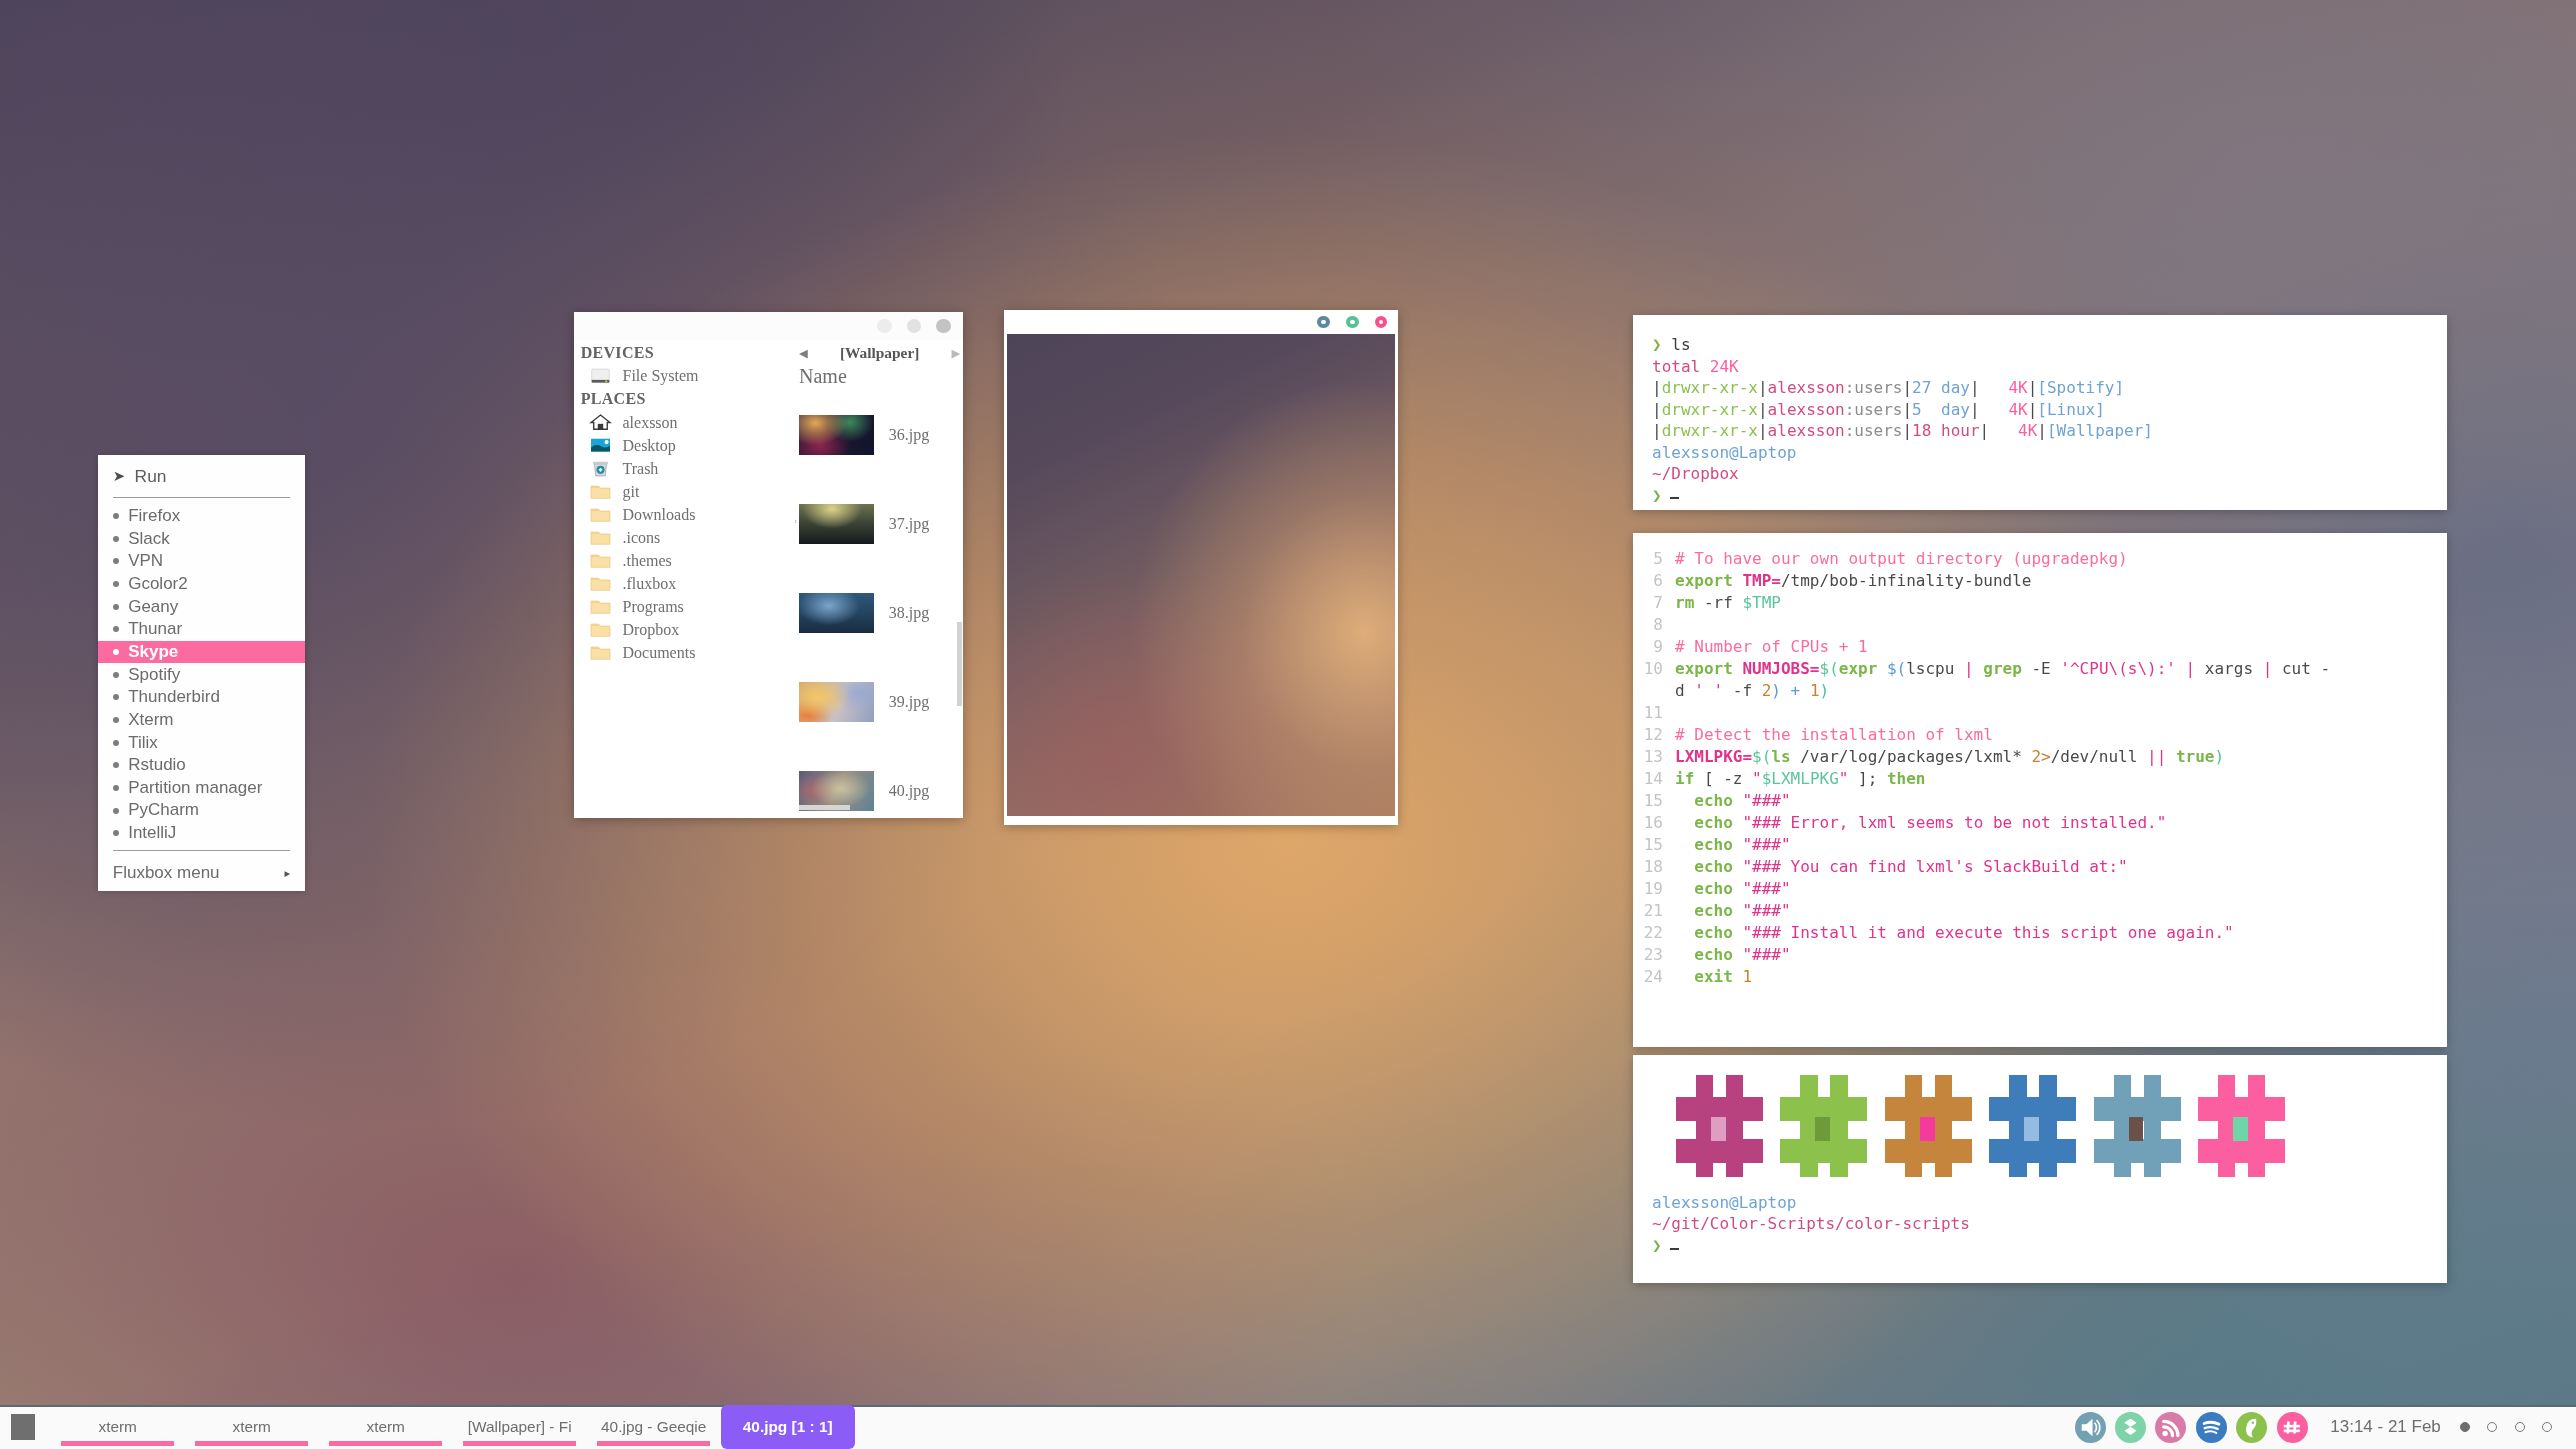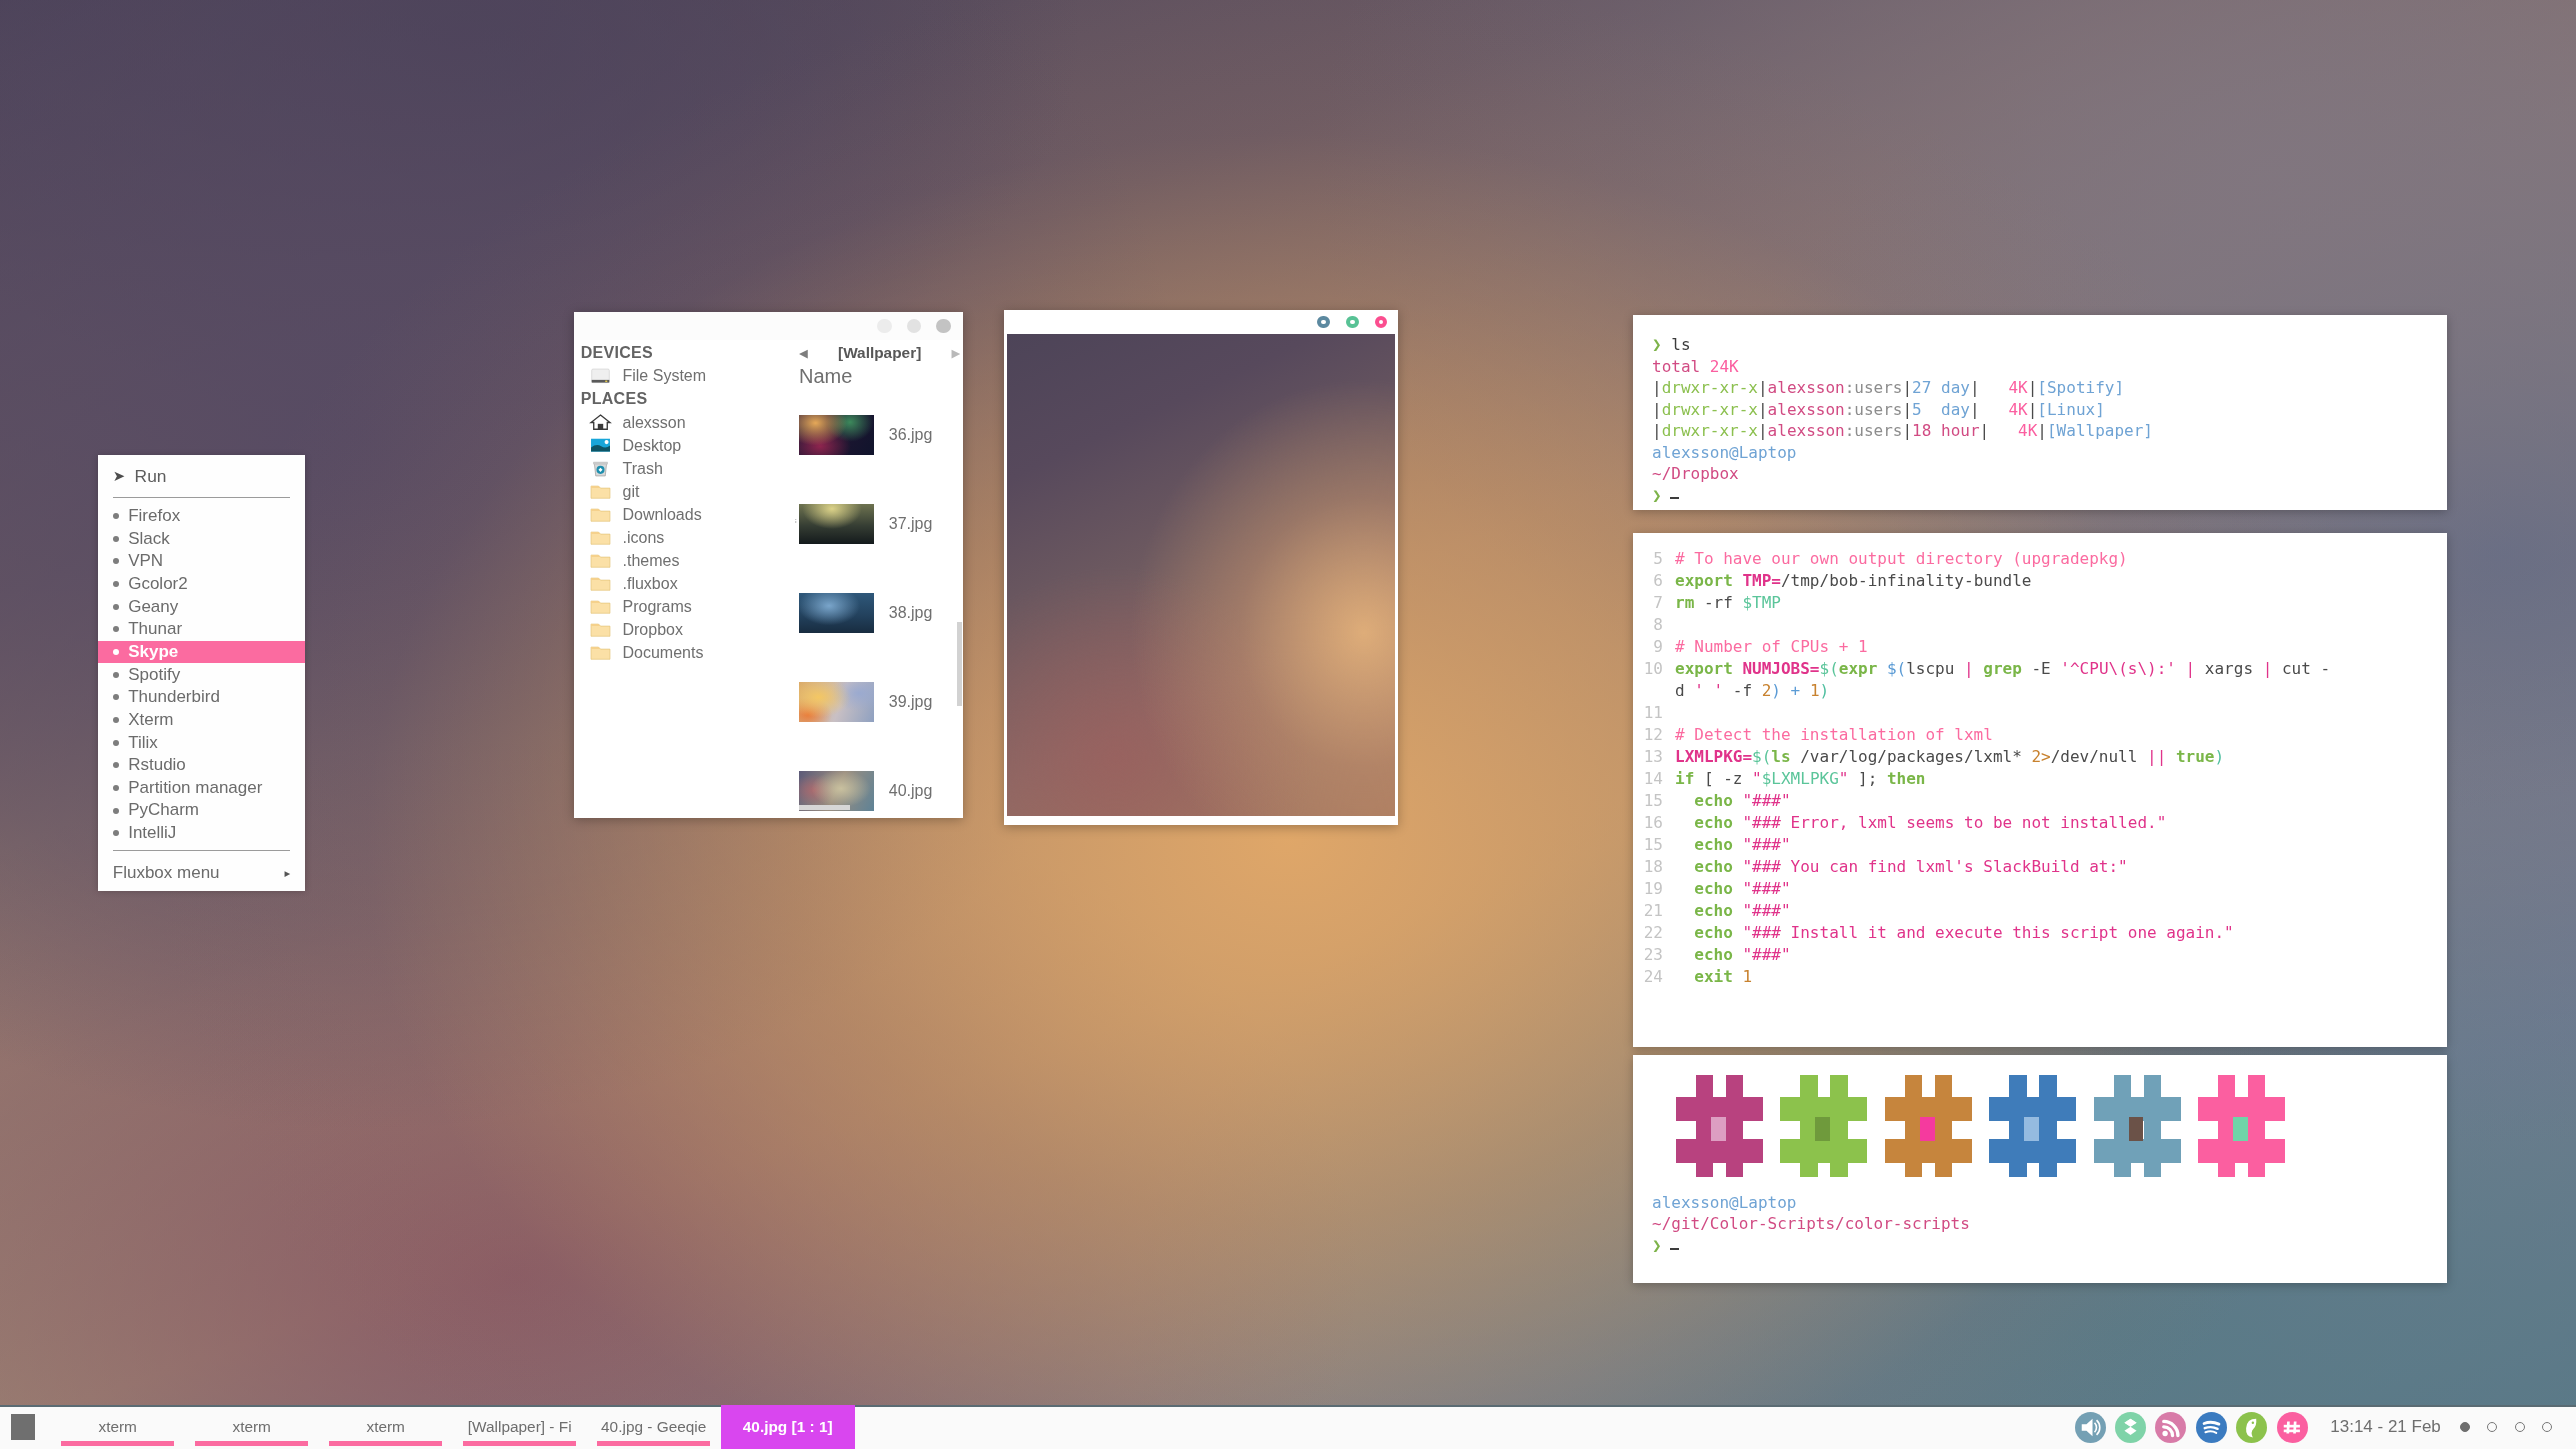--- a/index.html
+++ b/index.html
@@ -57,21 +57,21 @@
   .fbm-item.active { background: #fb6ba0; color: #ffffff; font-weight: bold; }
   .fbm-item.active .bullet { background: #ffffff; }
   .fbm-submenu {
     display: flex; align-items: center; justify-content: space-between;
     padding: 4px 14.8px 1.3px 14.8px;
     font-size: 17px; color: #6b6b6b;
   }
   .fbm-submenu .tri { font-size: 11.4px; color: #555; }
 
   
-  .window { position: absolute; z-index: 20; }
+  .window { position: absolute; z-index: 20; font-family: Liberation Serif, serif; }
 
   
   #thunar {
     left: 574px; top: 312px;
     width: 389px; height: 506px;
     background: #ffffff;
     box-shadow: 0 2px 10.7px rgba(0,0,0,0.28);
     display: flex; flex-direction: column;
   }
   #thunar .titlebar {
@@ -211,21 +211,21 @@
   .tb-handle { width: 24px; height: 25.5px; background: #6f6f6f; margin: 9.4px 0 0 10.7px; flex: 0 0 auto; }
   .tb-tasks { display: flex; align-items: stretch; margin-left: 16px; }
   .tb-task {
     position: relative; display: flex; align-items: center; justify-content: center;
     width: 134px; font-size: 15.4px; color: #6e6e6e;
   }
   .tb-task .uline {
     position: absolute; left: 10.7px; right: 10.7px; bottom: 3.4px;
     height: 4.7px; background: #fb6ba0;
   }
-  .tb-task.active { background: #d946ef; color: #ffffff; font-weight: bold; }
+  .tb-task.active { background: #8b5cf6; color: #ffffff; font-weight: bold; border-radius: 6px; }
   .tb-spacer { flex: 1 1 auto; }
   .tb-tray { display: flex; align-items: center; gap: 9.4px; padding-right: 12px; }
   .tray-ico { width: 31px; height: 31px; border-radius: 50%; position: relative; }
   .tb-clock { font-size: 17px; color: #6e6e6e; padding: 0 19px 0 10.7px; display: flex; align-items: center; }
   .tb-ws { display: flex; align-items: center; gap: 17.4px; padding-right: 24px; }
   .ws-dot { width: 10px; height: 10px; border-radius: 50%; border: 1.3px solid #777; }
   .ws-dot.on { background: #6e6e6e; border-color: #6e6e6e; }
 </style>
 </head>
 <body>

